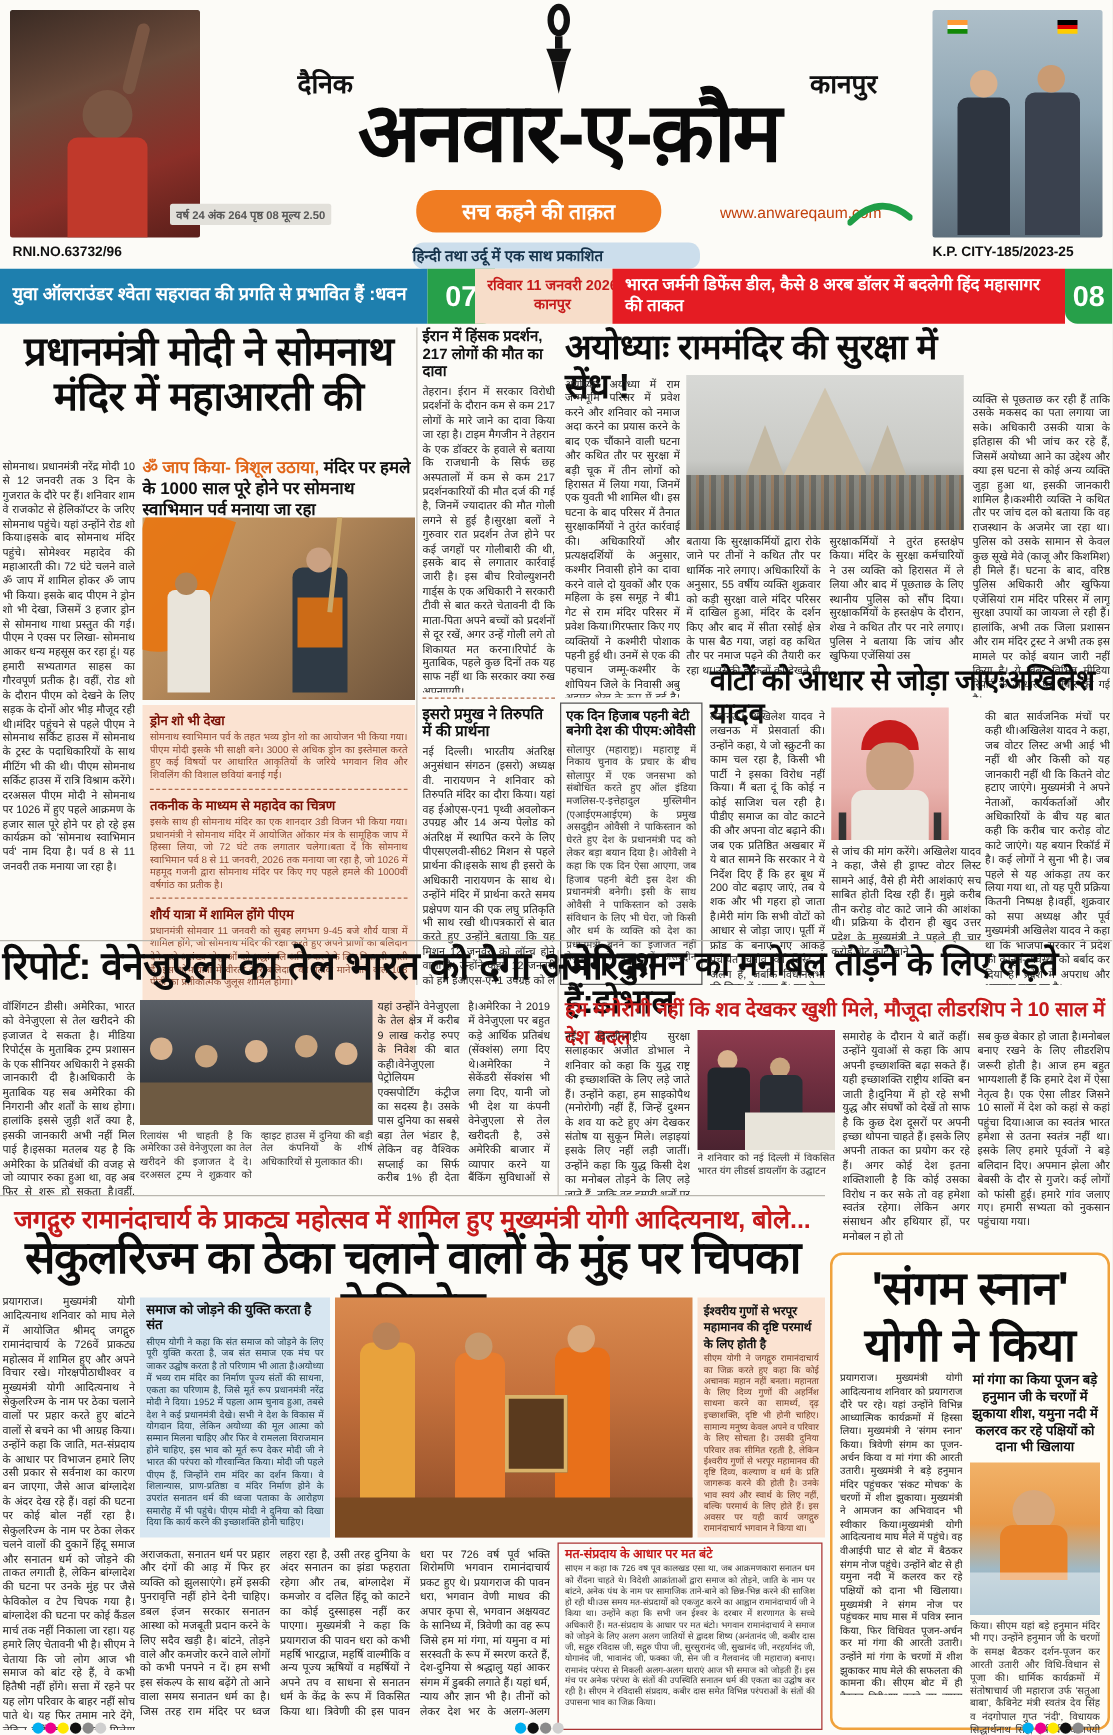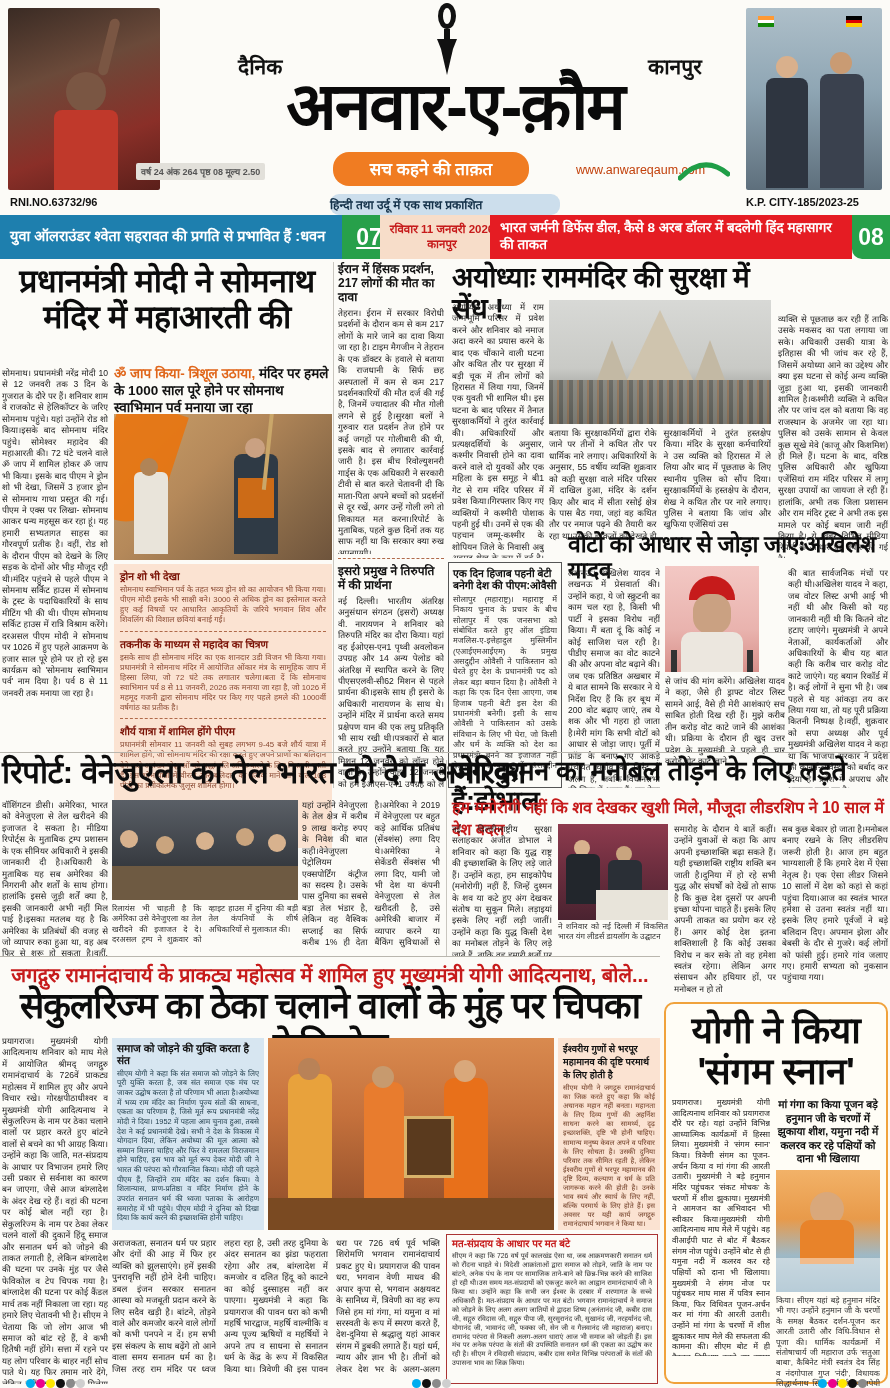--- a/index.html
+++ b/index.html
@@ -61,21 +61,21 @@
       </svg>
   </div>
 
   <div class="abs" style="left:10px;top:196px;font-size:11px;font-weight:800;color:#111;">RNI.NO.63732/96</div>
   <div class="abs" style="left:330px;top:194px;width:230px;text-align:left;background:#ccdeec;color:#15324a;font-size:12px;font-weight:700;padding:2px 0;border-radius:9px;">हिन्दी तथा उर्दू में एक साथ प्रकाशित</div>
   <div class="abs" style="left:746px;top:196px;font-size:11px;font-weight:800;color:#111;">K.P. CITY-185/2023-25</div>
 
   <div class="abs" style="left:0;top:215px;width:342px;height:44px;background:#1e7fae;color:#fff;display:flex;align-items:center;">
     <span style="font-size:14.5px;font-weight:800;padding:0 10px;line-height:1.2;">युवा ऑलराउंडर श्वेता सहरावत की प्रगति से प्रभावित हैं :धवन</span>
   </div>
-  <div class="abs" style="left:342px;top:215px;width:54px;height:44px;background:#27a04a;color:#fff;display:flex;align-items:center;justify-content:center;border-radius:0 0 10px 0;text-decoration:underline;">
+  <div class="abs" style="left:342px;top:215px;width:54px;height:44px;background:#27a04a;color:#fff;display:flex;align-items:center;justify-content:center;border-radius:0 0 10px 0;">
     <span style="font-size:23px;font-weight:900;">07</span>
   </div>
   <div class="abs" style="left:380px;top:215px;width:124px;height:44px;background:#f7ddc9;display:flex;align-items:center;">
     <span style="font-size:11.5px;font-weight:800;color:#c61b1b;text-align:center;line-height:1.3;padding:0 8px;">रविवार 11 जनवरी 2026 कानपुर</span>
   </div>
   <div class="abs" style="left:490px;top:215px;width:362px;height:44px;background:#e51c23;color:#fff;display:flex;align-items:center;">
     <span style="font-size:13.5px;font-weight:800;padding:0 10px;line-height:1.25;">भारत जर्मनी डिफेंस डील, कैसे 8 अरब डॉलर में बदलेगी हिंद महासागर की ताकत</span>
   </div>
   <div class="abs" style="left:852px;top:215px;width:38px;height:44px;background:#27a04a;color:#fff;display:flex;align-items:center;justify-content:center;border-radius:0 0 0 10px;">
     <span style="font-size:23px;font-weight:900;">08</span>
@@ -193,22 +193,22 @@
     <h4 style="font-size:9.5px;color:#111;">ईश्वरीय गुणों से भरपूर महामानव की दृष्टि परमार्थ के लिए होती है</h4>
     <p style="font-size:7px;color:#6d3a22;">सीएम योगी ने जगद्गुरु रामानंदाचार्य का जिक्र करते हुए कहा कि कोई अचानक महान नहीं बनता। महानता के लिए दिव्य गुणों की अहर्निश साधना करने का सामर्थ्य, दृढ़ इच्छाशक्ति, दृष्टि भी होनी चाहिए। सामान्य मनुष्य केवल अपने व परिवार के लिए सोचता है। उसकी दुनिया परिवार तक सीमित रहती है, लेकिन ईश्वरीय गुणों से भरपूर महामानव की दृष्टि दिव्य, कल्याण व धर्म के प्रति जागरूक करने की होती है। उनके भाव स्वयं और स्वार्थ के लिए नहीं, बल्कि परमार्थ के लिए होते हैं। इस अवसर पर यही कार्य जगद्गुरु रामानंदाचार्य भगवान ने किया था।</p>
   </div>
   <div class="abs bt" style="left:112px;top:1238px;width:328px;height:146px;column-count:3;column-gap:8px;">अराजकता, सनातन धर्म पर प्रहार और दंगों की आड़ में फिर हर व्यक्ति को झुलसाएंगे। हमें इसकी पुनरावृत्ति नहीं होने देनी चाहिए। डबल इंजन सरकार सनातन आस्था को मजबूती प्रदान करने के लिए सदैव खड़ी है। बांटने, तोड़ने वाले और कमजोर करने वाले लोगों को कभी पनपने न दें। हम सभी इस संकल्प के साथ बढ़ेंगे तो आने वाला समय सनातन धर्म का है। जिस तरह राम मंदिर पर ध्वज लहरा रहा है, उसी तरह दुनिया के अंदर सनातन का झंडा फहराता रहेगा और तब, बांग्लादेश में कमजोर व दलित हिंदू को काटने का कोई दुस्साहस नहीं कर पाएगा। मुख्यमंत्री ने कहा कि प्रयागराज की पावन धरा को कभी महर्षि भारद्वाज, महर्षि वाल्मीकि व अन्य पूज्य ऋषियों व महर्षियों ने अपने तप व साधना से सनातन धर्म के केंद्र के रूप में विकसित किया था। त्रिवेणी की इस पावन धरा पर 726 वर्ष पूर्व भक्ति शिरोमणि भगवान रामानंदाचार्य प्रकट हुए थे। प्रयागराज की पावन धरा, भगवान वेणी माधव की अपार कृपा से, भगवान अक्षयवट के सानिध्य में, त्रिवेणी का वह रूप जिसे हम मां गंगा, मां यमुना व मां सरस्वती के रूप में स्मरण करते हैं, देश-दुनिया से श्रद्धालु यहां आकर संगम में डुबकी लगाते हैं। यहां धर्म, न्याय और ज्ञान भी है। तीनों को लेकर देश भर के अलग-अलग जिज्ञासु इस पावन धरा पर उपस्थित होते हैं।सीएम योगी ने कहा कि सतुआ बाबा ने सबको जोड़ दिया। भगवान रामानंदाचार्य की पावन जयंती प्रयागराज में हो रही है।</div>
   <div class="abs" style="left:446px;top:1234px;width:212px;height:150px;border:1px solid #a33;box-sizing:border-box;padding:3px 5px;">
     <div class="smallhead" style="font-size:10px;color:#c61b1b;margin-bottom:2px;">मत-संप्रदाय के आधार पर मत बंटे</div>
     <div class="bt2" style="height:128px;font-size:6.9px;">सीएम ने कहा कि 726 वर्ष पूर्व कालखंड ऐसा था, जब आक्रमणकारी सनातन धर्म को रौंदना चाहते थे। विदेशी आक्रांताओं द्वारा समाज को तोड़ने, जाति के नाम पर बांटने, अनेक पंथ के नाम पर सामाजिक ताने-बाने को छिन्न-भिन्न करने की साजिश हो रही थी।उस समय मत-संप्रदायों को एकजुट करने का आह्वान रामानंदाचार्य जी ने किया था। उन्होंने कहा कि सभी जन ईश्वर के दरबार में शरणागत के सच्चे अधिकारी हैं। मत-संप्रदाय के आधार पर मत बंटो। भगवान रामानंदाचार्य ने समाज को जोड़ने के लिए अलग अलग जातियों से द्वादश शिष्य (अनंतानंद जी, कबीर दास जी, सद्गुरु रविदास जी, सद्गुरु पीपा जी, सुरसुरानंद जी, सुखानंद जी, नरहर्यानंद जी, योगानंद जी, भावानंद जी, फक्का जी, सेन जी व गैलवानंद जी महाराज) बनाए। रामानंद परंपरा से निकली अलग-अलग धाराएं आज भी समाज को जोड़ती हैं। इस मंच पर अनेक परंपरा के संतों की उपस्थिति सनातन धर्म की एकता का उद्घोष कर रही है। सीएम ने रविदासी संप्रदाय, कबीर दास समेत विभिन्न परंपराओं के संतों की उपासना भाव का जिक्र किया।</div>
   </div>
 
   <div class="abs" style="left:664px;top:1002px;width:224px;height:382px;border:2px solid #f0a23c;border-radius:10px;background:#fffdf6;box-sizing:border-box;padding:6px;">
+    <div class="hl" style="font-size:37px;text-align:center;margin-bottom:5px;">'संगम स्नान'</div>
     <div class="hl" style="font-size:37px;text-align:center;">योगी ने किया</div>
-    <div class="hl" style="font-size:37px;text-align:center;margin-bottom:5px;">'संगम स्नान'</div>
     <div style="display:flex;gap:6px;">
       <div class="bt" style="width:100px;height:258px;font-size:8px;">प्रयागराज। मुख्यमंत्री योगी आदित्यनाथ शनिवार को प्रयागराज दौरे पर रहे। यहां उन्होंने विभिन्न आध्यात्मिक कार्यक्रमों में हिस्सा लिया। मुख्यमंत्री ने 'संगम स्नान' किया। त्रिवेणी संगम का पूजन-अर्चन किया व मां गंगा की आरती उतारी। मुख्यमंत्री ने बड़े हनुमान मंदिर पहुंचकर 'संकट मोचक' के चरणों में शीश झुकाया। मुख्यमंत्री ने आमजन का अभिवादन भी स्वीकार किया।मुख्यमंत्री योगी आदित्यनाथ माघ मेले में पहुंचे। वह वीआईपी घाट से बोट में बैठकर संगम नोज पहुंचे। उन्होंने बोट से ही यमुना नदी में कलरव कर रहे पक्षियों को दाना भी खिलाया। मुख्यमंत्री ने संगम नोज पर पहुंचकर माघ मास में पवित्र स्नान किया, फिर विधिवत पूजन-अर्चन कर मां गंगा की आरती उतारी। उन्होंने मां गंगा के चरणों में शीश झुकाकर माघ मेले की सफलता की कामना की। सीएम बोट में ही बैठकर निरीक्षण करते हुए वापस आए। इस दौरान मुख्यमंत्री ने आमजन का अभिवादन भी किया। मुख्यमंत्री योगी आदित्यनाथ ने हनुमान कॉरिडोर का भी निरीक्षण</div>
       <div style="width:104px;">
         <div style="font-size:10.5px;font-weight:800;color:#111;text-align:center;line-height:1.3;margin-bottom:4px;">मां गंगा का किया पूजन बड़े हनुमान जी के चरणों में झुकाया शीश, यमुना नदी में कलरव कर रहे पक्षियों को दाना भी खिलाया</div>
         <div class="photo" style="width:104px;height:122px;background:linear-gradient(180deg,#f2b268 0%,#e89a4a 40%,#9fb9c6 70%,#7da3b8 100%);position:relative;">
           <div style="position:absolute;left:34px;top:22px;width:34px;height:34px;border-radius:50%;background:#d9a87b;"></div>
           <div style="position:absolute;left:24px;top:50px;width:54px;height:44px;background:#e8832a;border-radius:10px 10px 0 0;"></div>
           <div style="position:absolute;left:0;top:88px;width:104px;height:34px;background:rgba(255,255,255,.45);"></div>
         </div>
         <div class="bt2" style="height:104px;margin-top:4px;">किया। सीएम यहां बड़े हनुमान मंदिर भी गए। उन्होंने हनुमान जी के चरणों के समक्ष बैठकर दर्शन-पूजन कर आरती उतारी और विधि-विधान से पूजा की। धार्मिक कार्यक्रमों में संतोषाचार्य जी महाराज उर्फ 'सतुआ बाबा', कैबिनेट मंत्री स्वतंत्र देव सिंह व नंदगोपाल गुप्त 'नंदी', विधायक सिद्धार्थनाथ सिंह, हर्षवर्धन वाजपेयी तथा पूर्व सांसद विनोद सोनकर आदि मौजूद रहे।</div>

